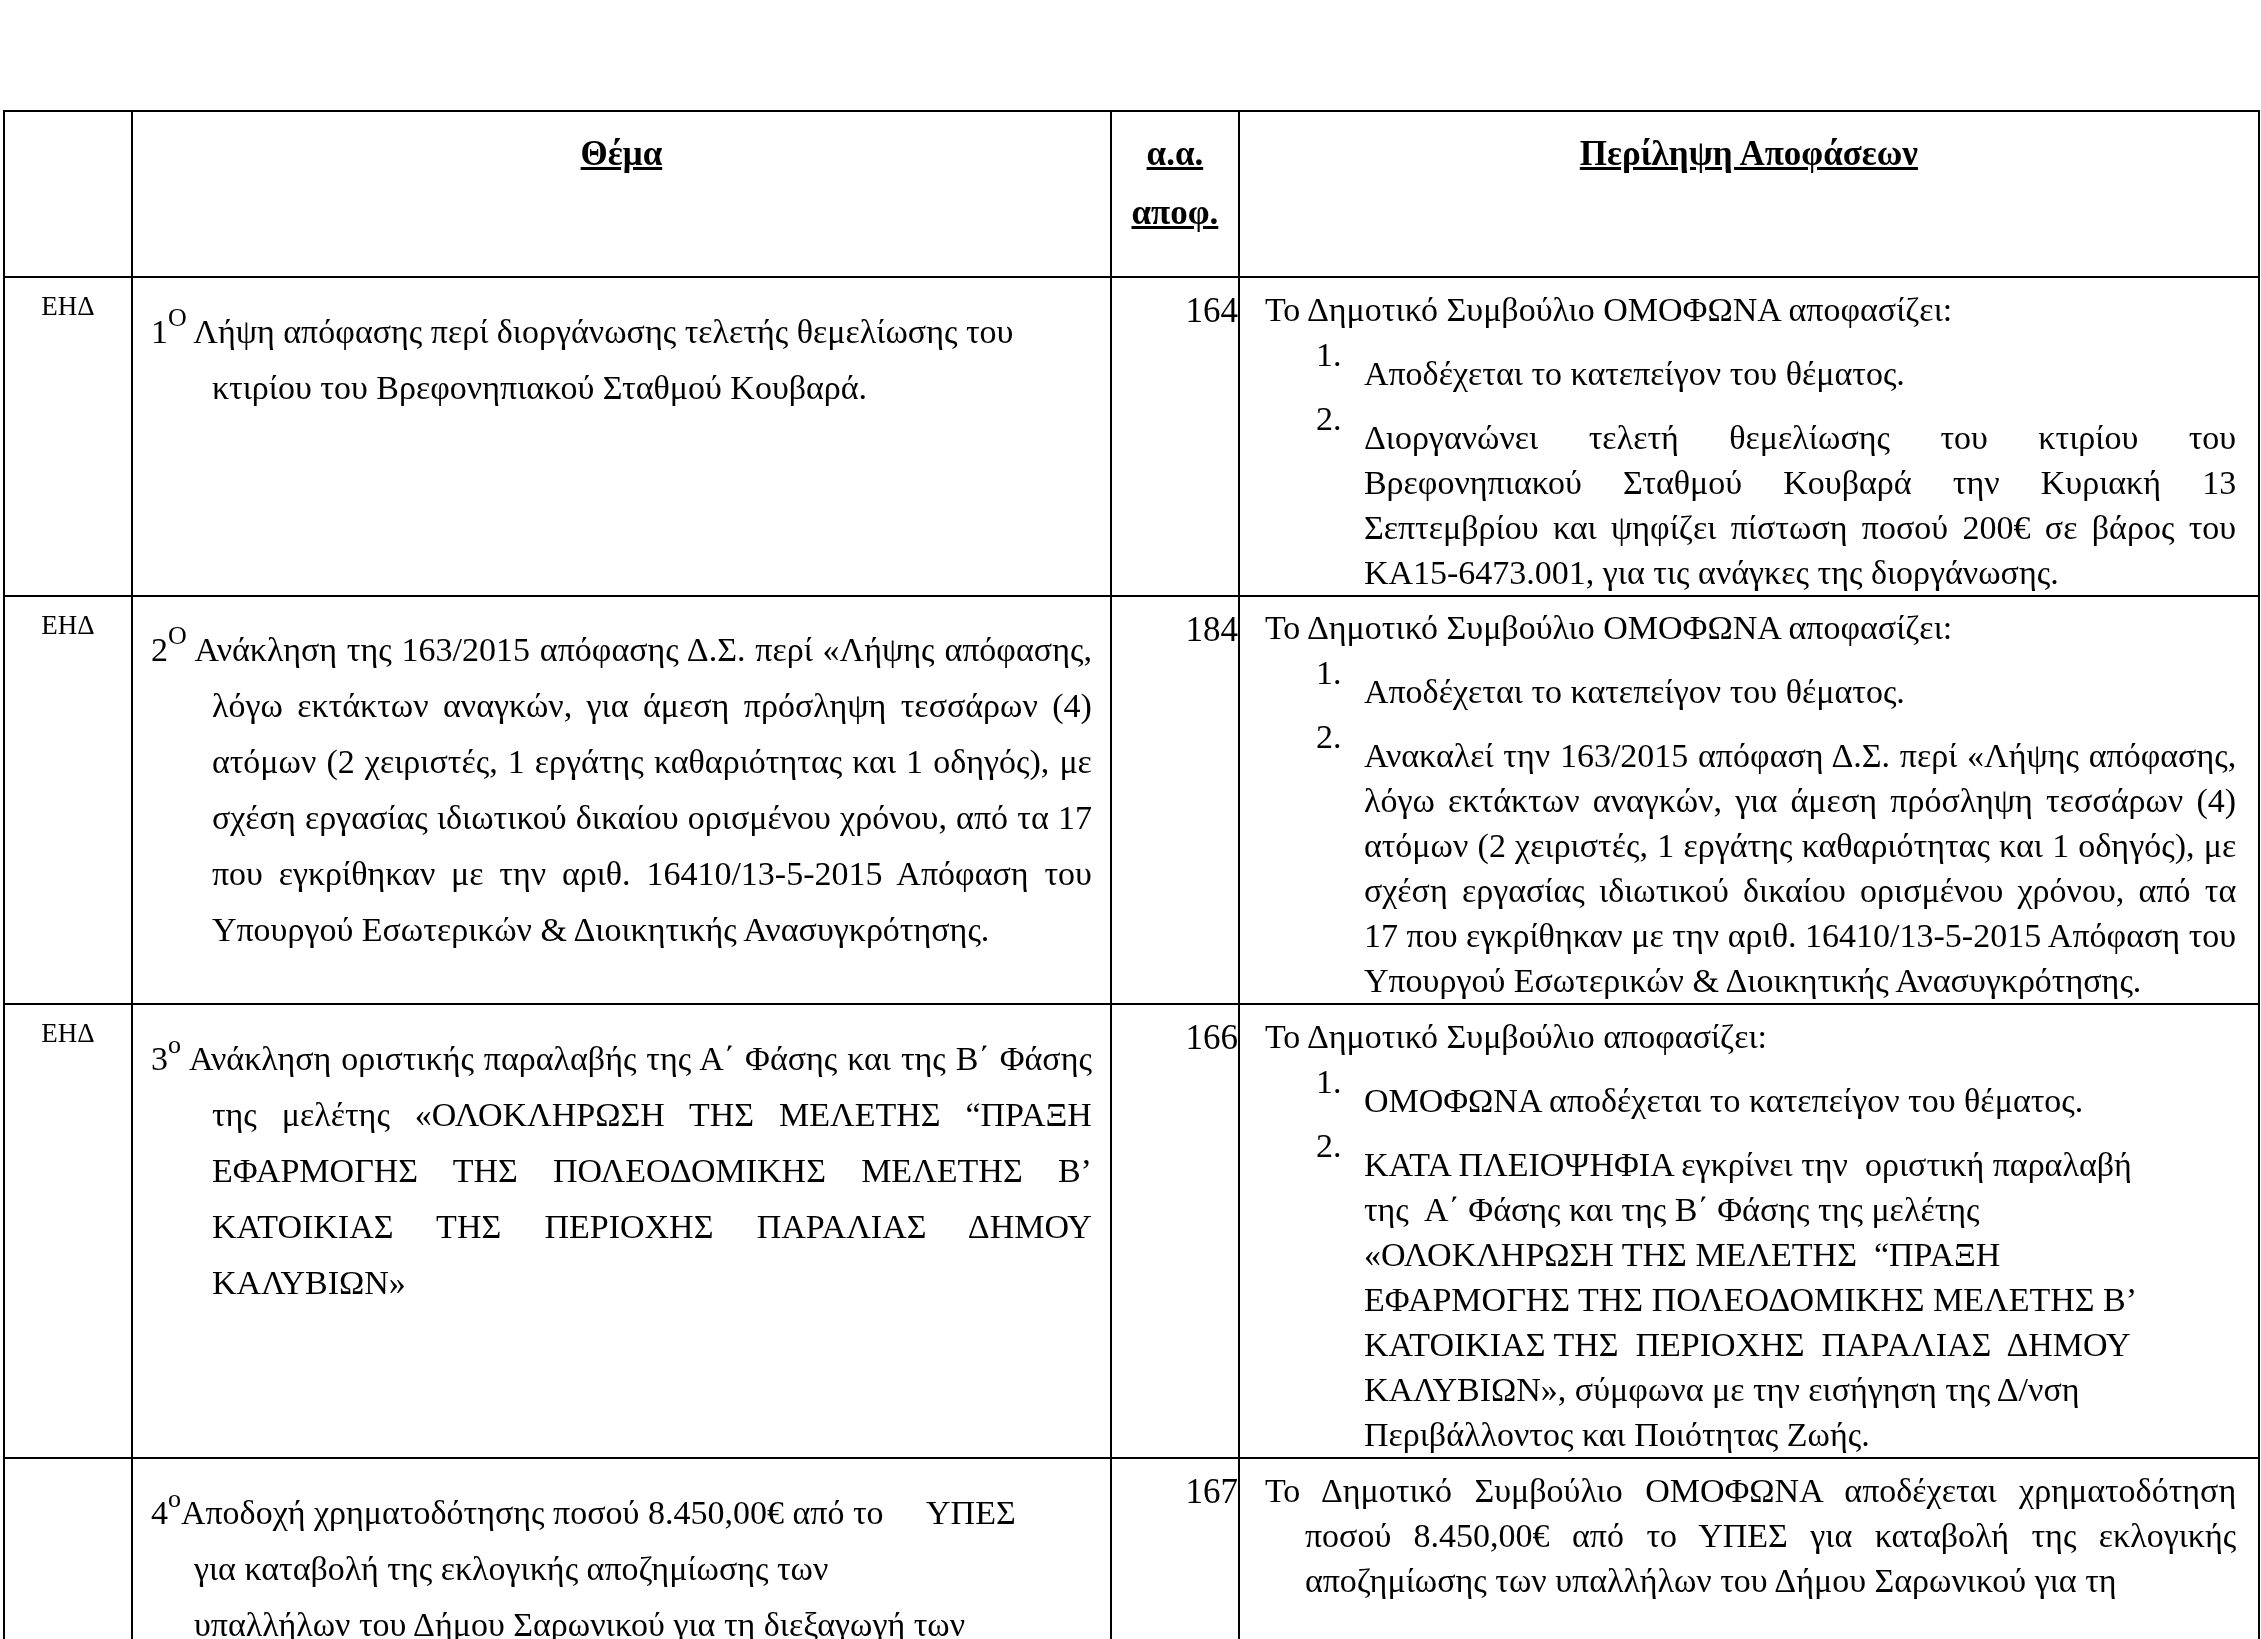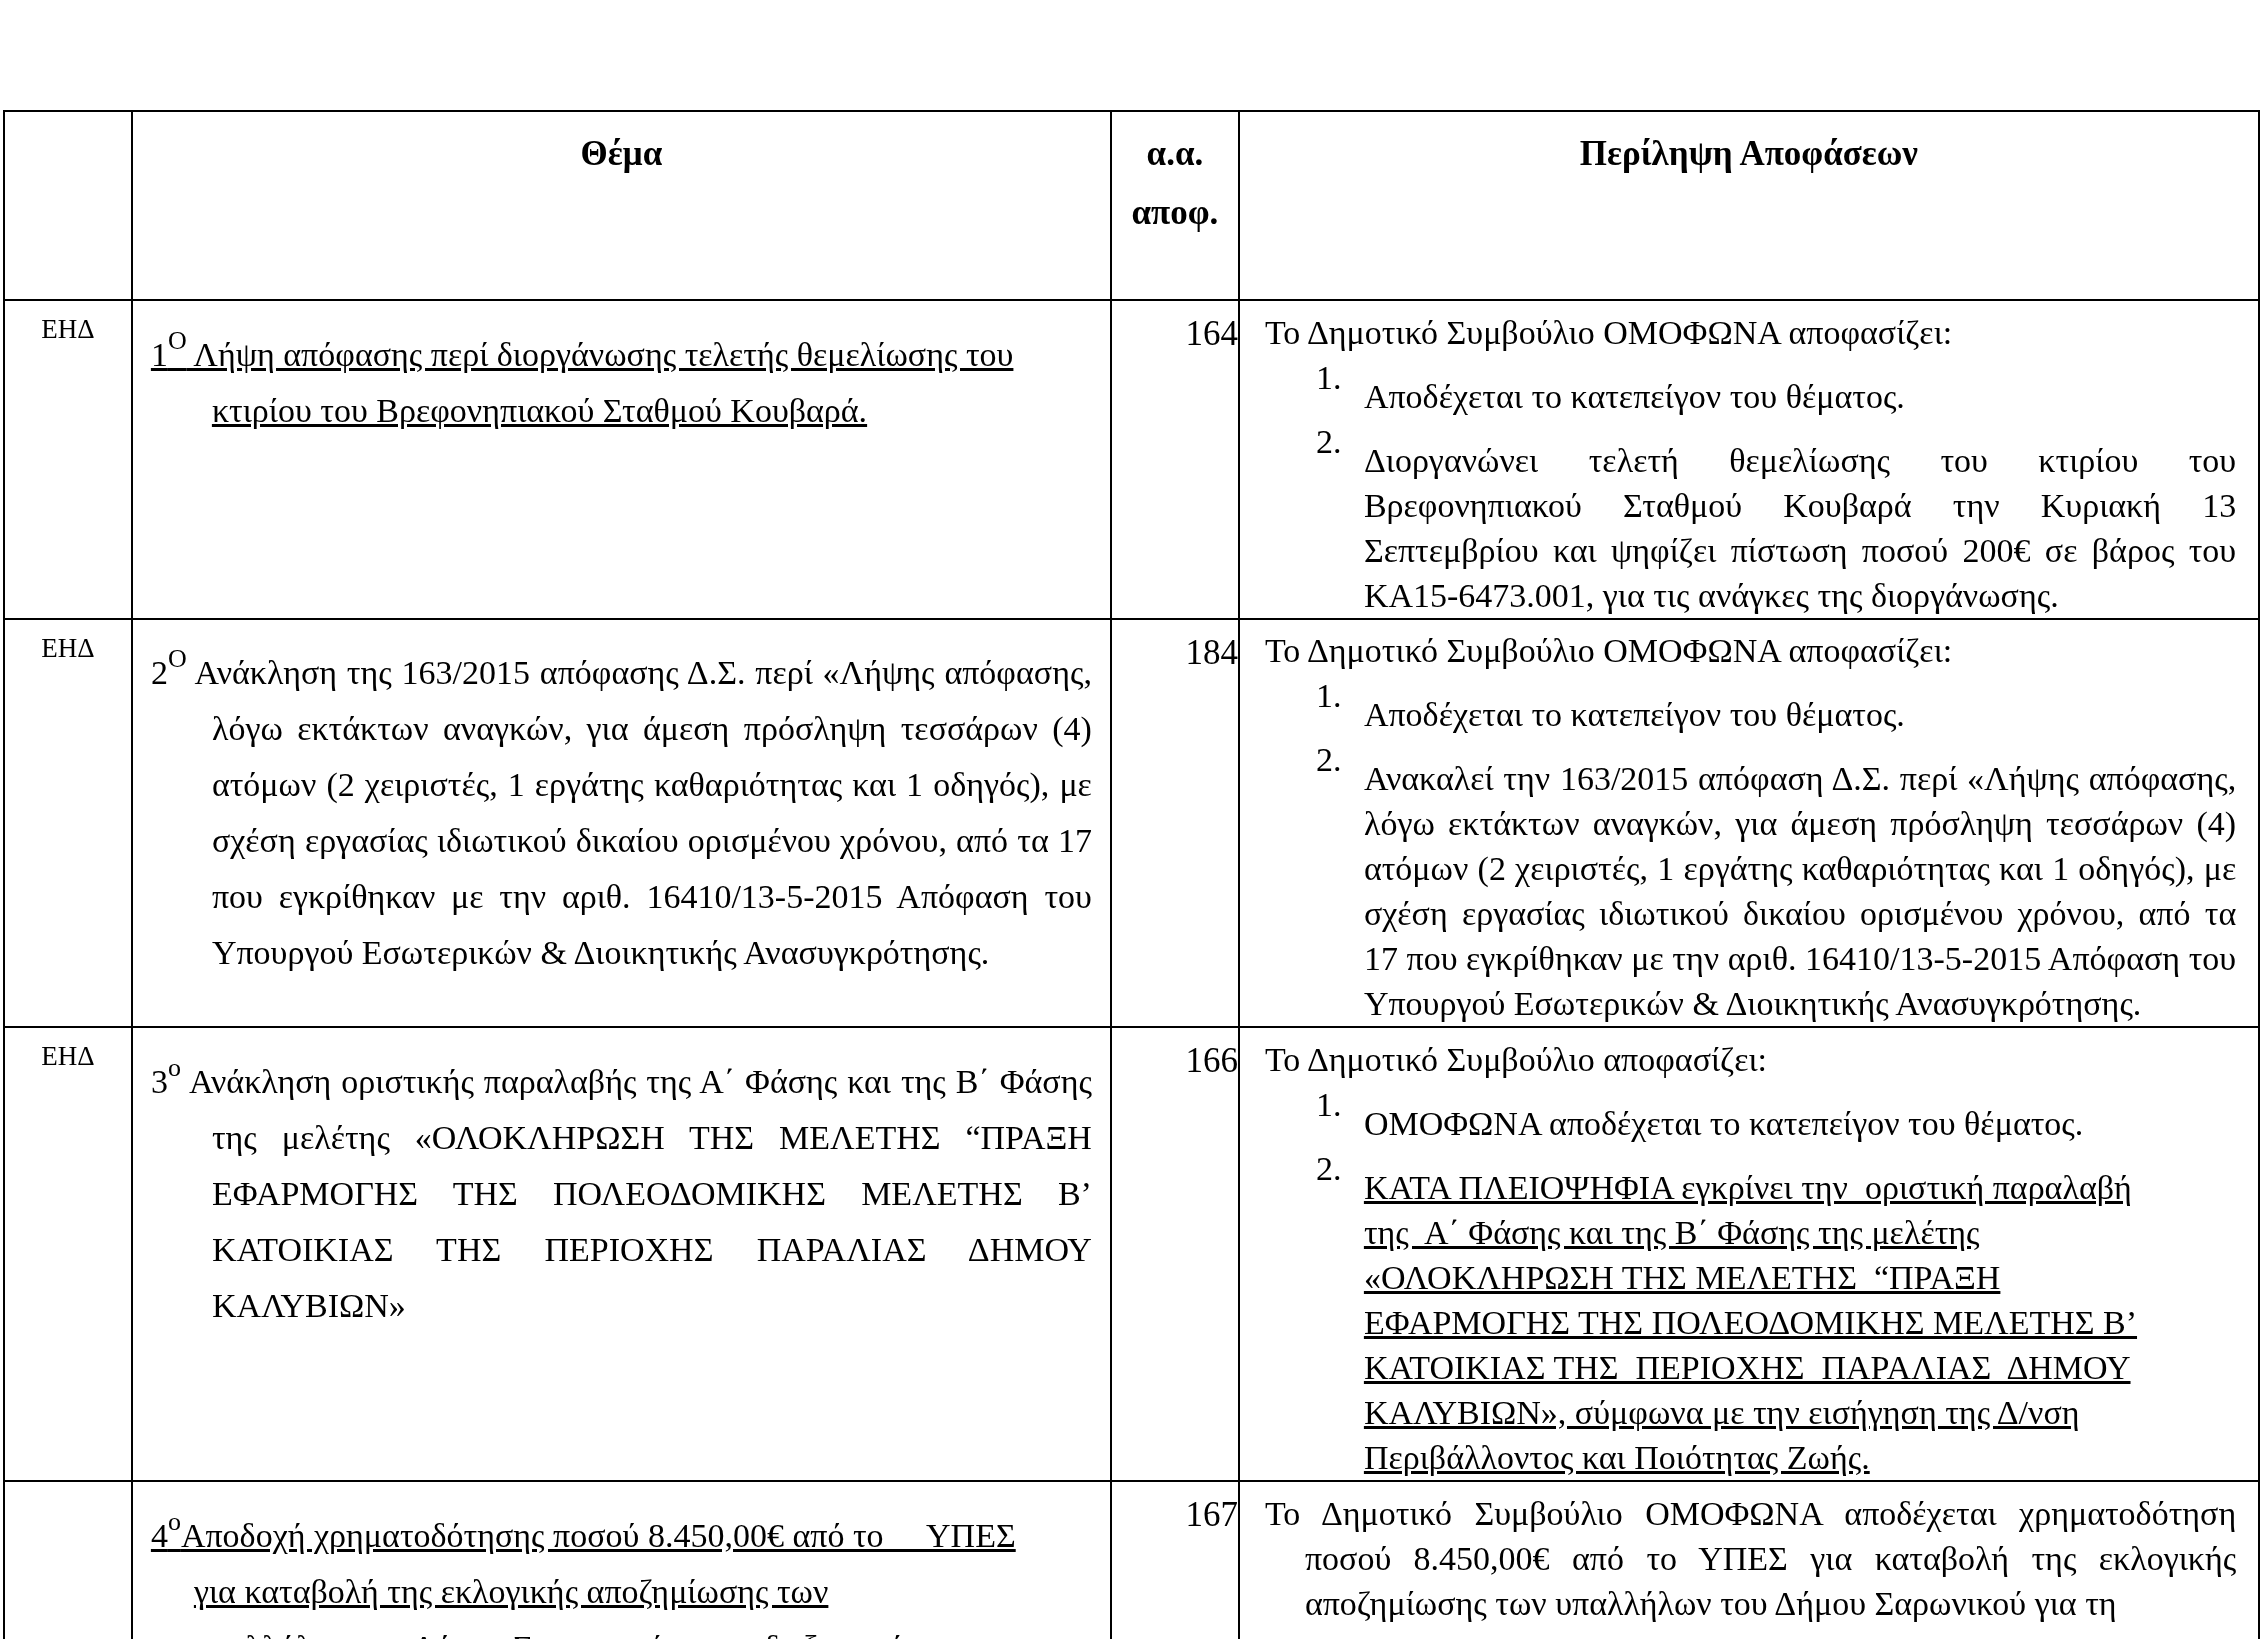--- a/index.html
+++ b/index.html
@@ -43,21 +43,21 @@
     padding: 0;
     overflow: hidden;
   }
   th {
     font-weight: bold;
     font-size: 35px;
     text-align: center;
     padding-top: 11.5px !important;
   }
   th .hdr-line { line-height: 59px; }
-  tr.hdr-row       { height: 189px; }
+  tr.hdr-row       { height: 166px; text-decoration: underline; }
   tr.row-0         { height: 287px; }
   tr.row-1         { height: 395px; }
   tr.row-2         { height: 417px; }
   tr.row-3         { height: 289px; }
   td.col-tag {
     text-align: center;
     padding-top: 13px !important;
     font-size: 27px;
   }
   td.col-theme { padding: 11.5px 18px 0 18px !important; }
@@ -67,21 +67,21 @@
     font-size: 35px;
   }
   td.col-sum { padding: 8.7px 21.7px 0 25px !important; }
 
   .theme {
     margin: 0;
     line-height: 56px;
     padding-left: 61px;
     text-indent: -61px;
   }
-  .prewrap { white-space: pre-wrap; text-decoration: underline; }
+  .prewrap { white-space: pre-wrap; }
   .just { text-align: justify; }
   .hang60 { padding-left: 43px; text-indent: -43px; }
   sup.tsup { font-size: 26px; vertical-align: 17.3px; }
 
   .sum { line-height: 45px; }
   .s-intro {
     margin: 0;
     line-height: 45px;
   }
   .s-par {

